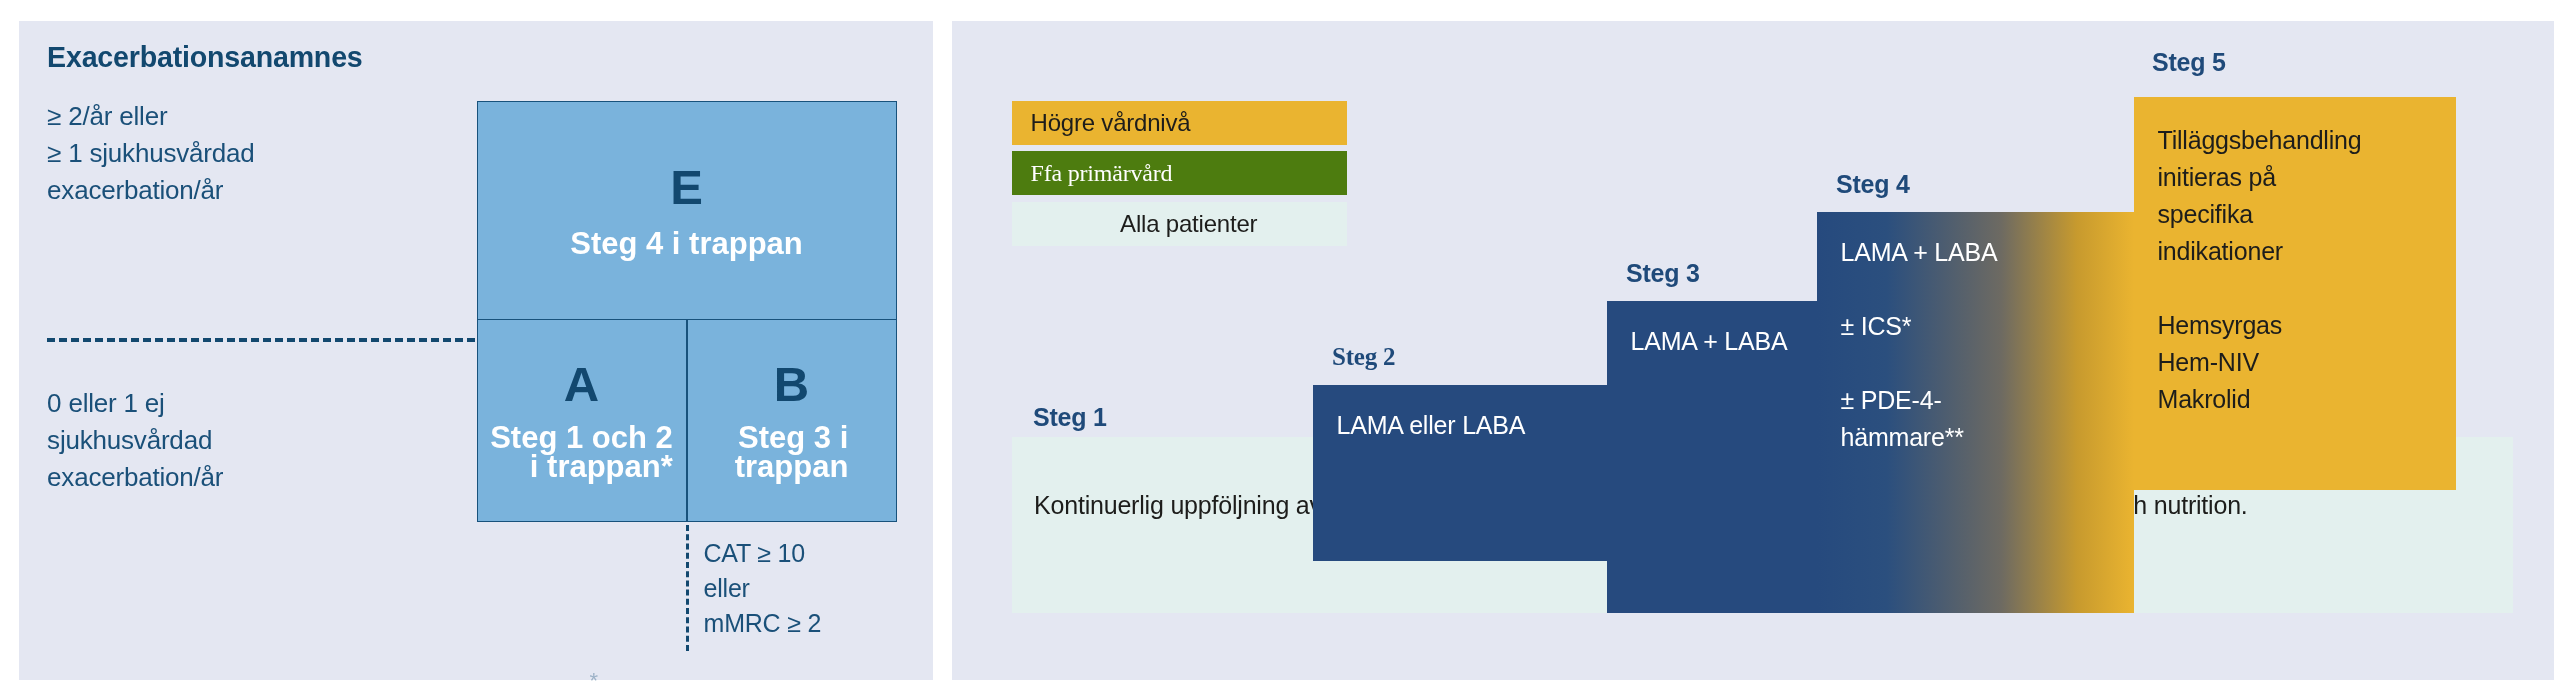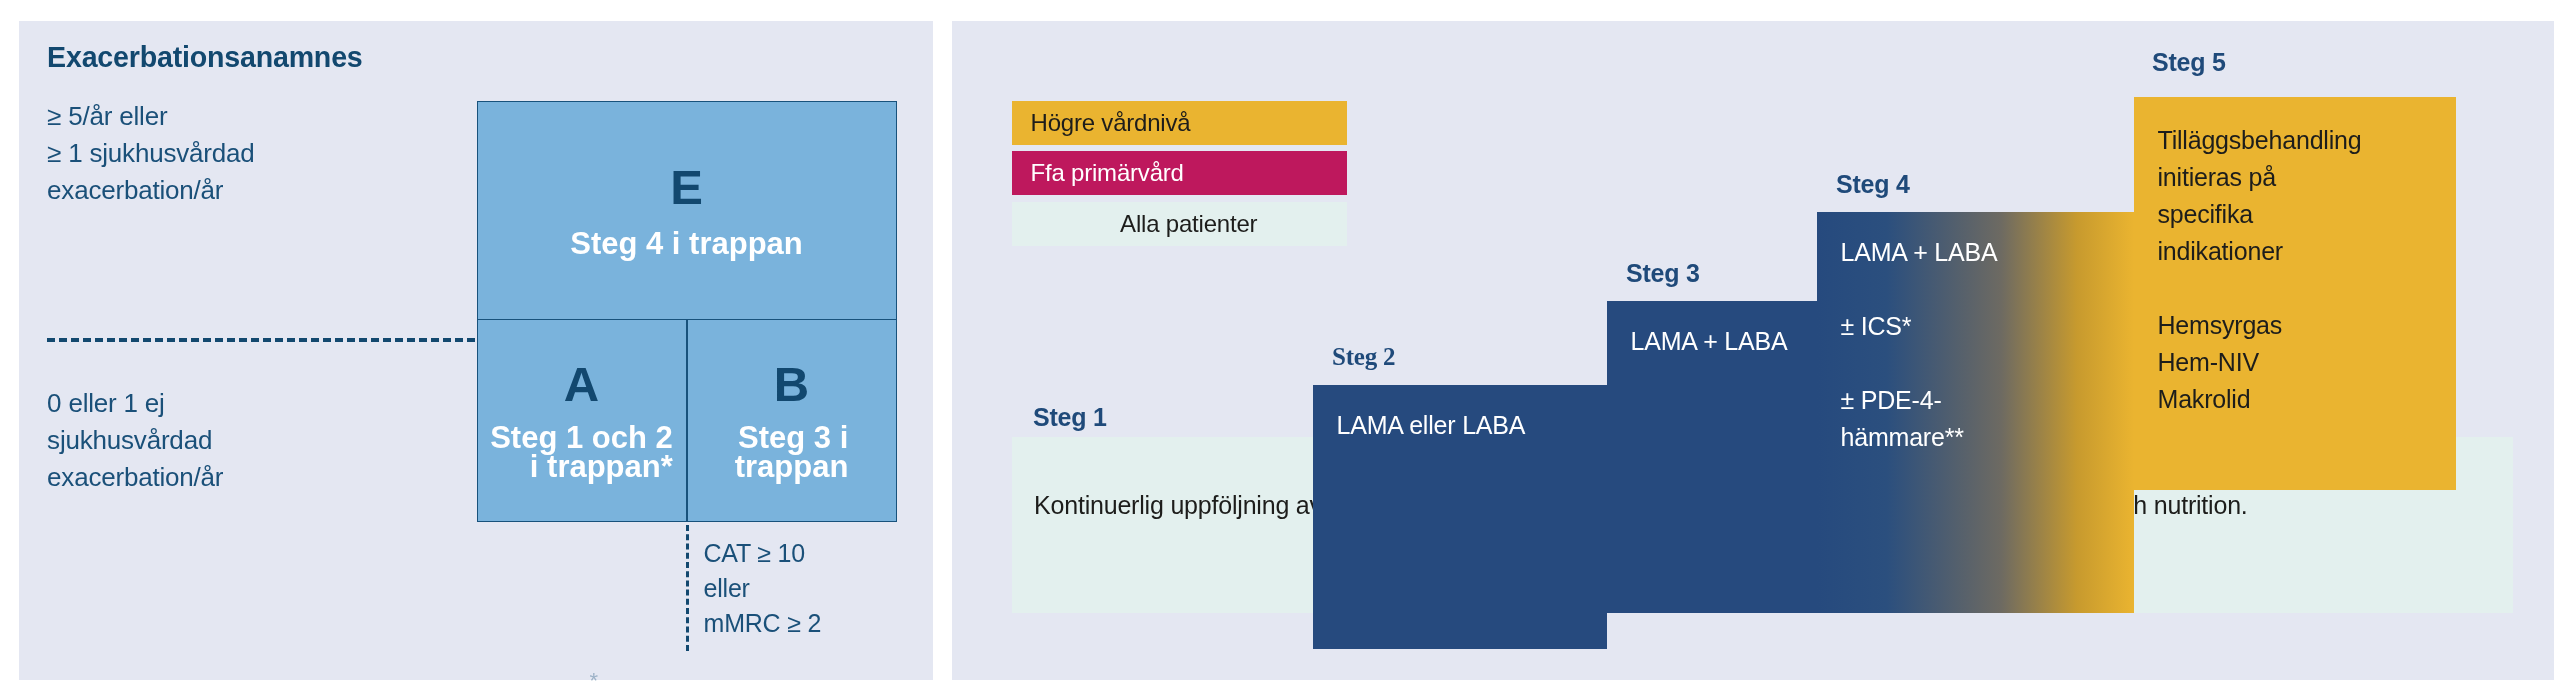--- a/index.html
+++ b/index.html
@@ -34,35 +34,35 @@
   #cat-left{left:473px;top:515px;}
   #cat-right{left:685px;top:515px;}
   #vdash{position:absolute;left:667px;top:504px;width:0;height:126px;border-left:3.4px dashed #12486f;}
   #clip-note{position:absolute;left:571px;top:647px;width:277px;height:25px;overflow:hidden;
       font-size:22px;color:#1a5079;opacity:.35;}
 
   
   .legend-row{position:absolute;left:60px;width:335px;height:44px;display:flex;align-items:center;
       padding-left:18.5px;box-sizing:border-box;font-size:24px;letter-spacing:-0.2px;}
   #legend-0{top:80px;background:#eab430;color:#1d1d1b;}
-  #legend-1{top:130px;background:#be185d;color:#ffffff;}
+  #legend-1{top:130px;background:#4d7c0f;color:#ffffff;font-family:Liberation Serif, serif;}
   #legend-2{top:181px;background:#e3f0ee;color:#1d1d1b;justify-content:center;}
 
   #mint-banner{position:absolute;left:60px;top:416px;width:1501px;height:176px;background:#e3f0ee;}
   #mint-text{position:absolute;left:22px;top:48px;width:1445px;font-size:25px;line-height:40px;color:#1d1d1b;letter-spacing:-0.2px;}
 
   .steg-label{position:absolute;font-size:25px;font-weight:bold;color:#1f4a7a;letter-spacing:-0.2px;}
   .bar{position:absolute;box-sizing:border-box;}
   .bar-text{position:absolute;left:23.5px;top:22px;right:11.8px;font-size:25px;line-height:37px;letter-spacing:-0.2px;white-space:pre-line;}
 
   
   #label-1{left:81px;top:382px;}
 
   
-  #bar-2{left:361px;top:364px;width:294px;height:264px;background:#264a7e;}
+  #bar-2{left:361px;top:364px;width:294px;height:176px;background:#264a7e;}
   #label-2{left:380px;top:322px;font-family:Liberation Serif, serif;}
   #bar-2 .bar-text{color:#ffffff;}
 
   
   #bar-3{left:655px;top:280px;width:308px;height:312px;background:#264a7e;}
   #label-3{left:674px;top:238px;}
   #bar-3 .bar-text{color:#ffffff;}
 
   
   #bar-4{left:865px;top:191px;width:317px;height:401px;
@@ -77,21 +77,21 @@
 </style>
 </head>
 <body>
 
 <div id="root">
 
   <div class="panel" id="left-panel">
 
     <div id="left-title">Exacerbationsanamnes</div>
 
-    <div class="lefttext" id="left-text-top">≥ 5/år eller
+    <div class="lefttext" id="left-text-top">≥ 2/år eller
 ≥ 1 sjukhusvårdad
 exacerbation/år</div>
 
     <div id="dashed-divider"></div>
 
     <div class="lefttext" id="left-text-bottom">0 eller 1 ej
 sjukhusvårdad
 exacerbation/år</div>
 
     <div class="gridbox" id="box-e">

